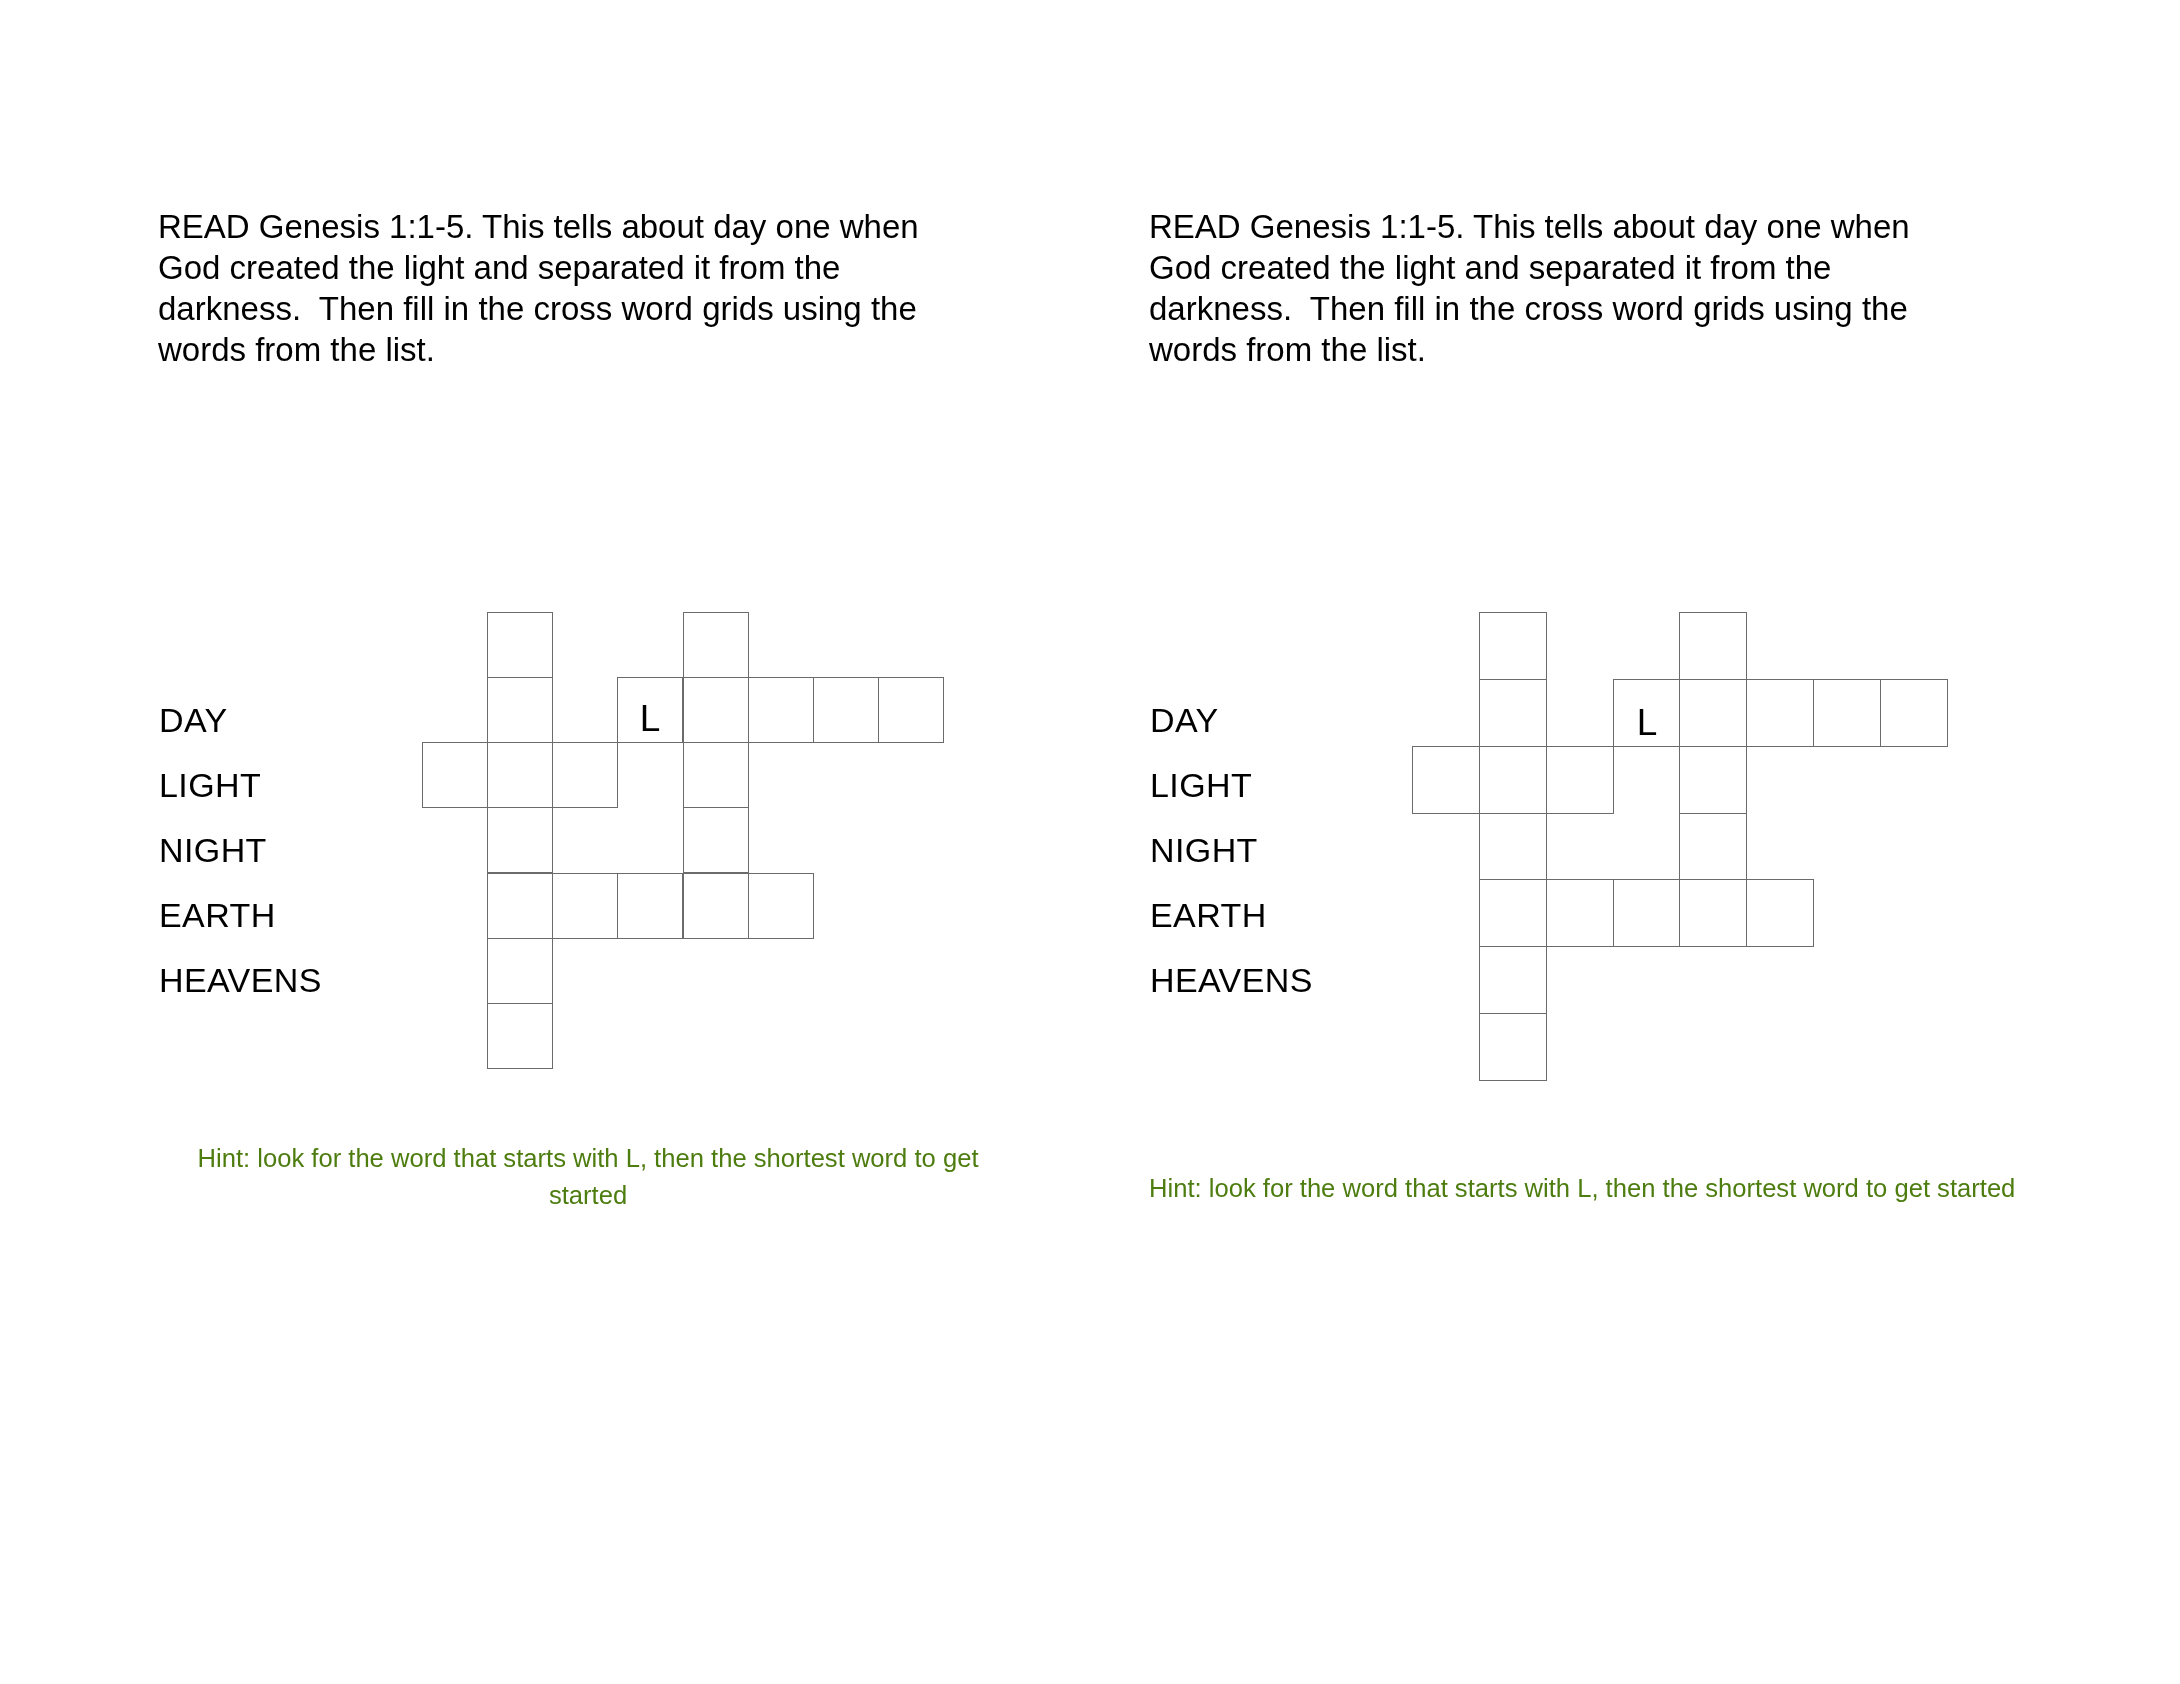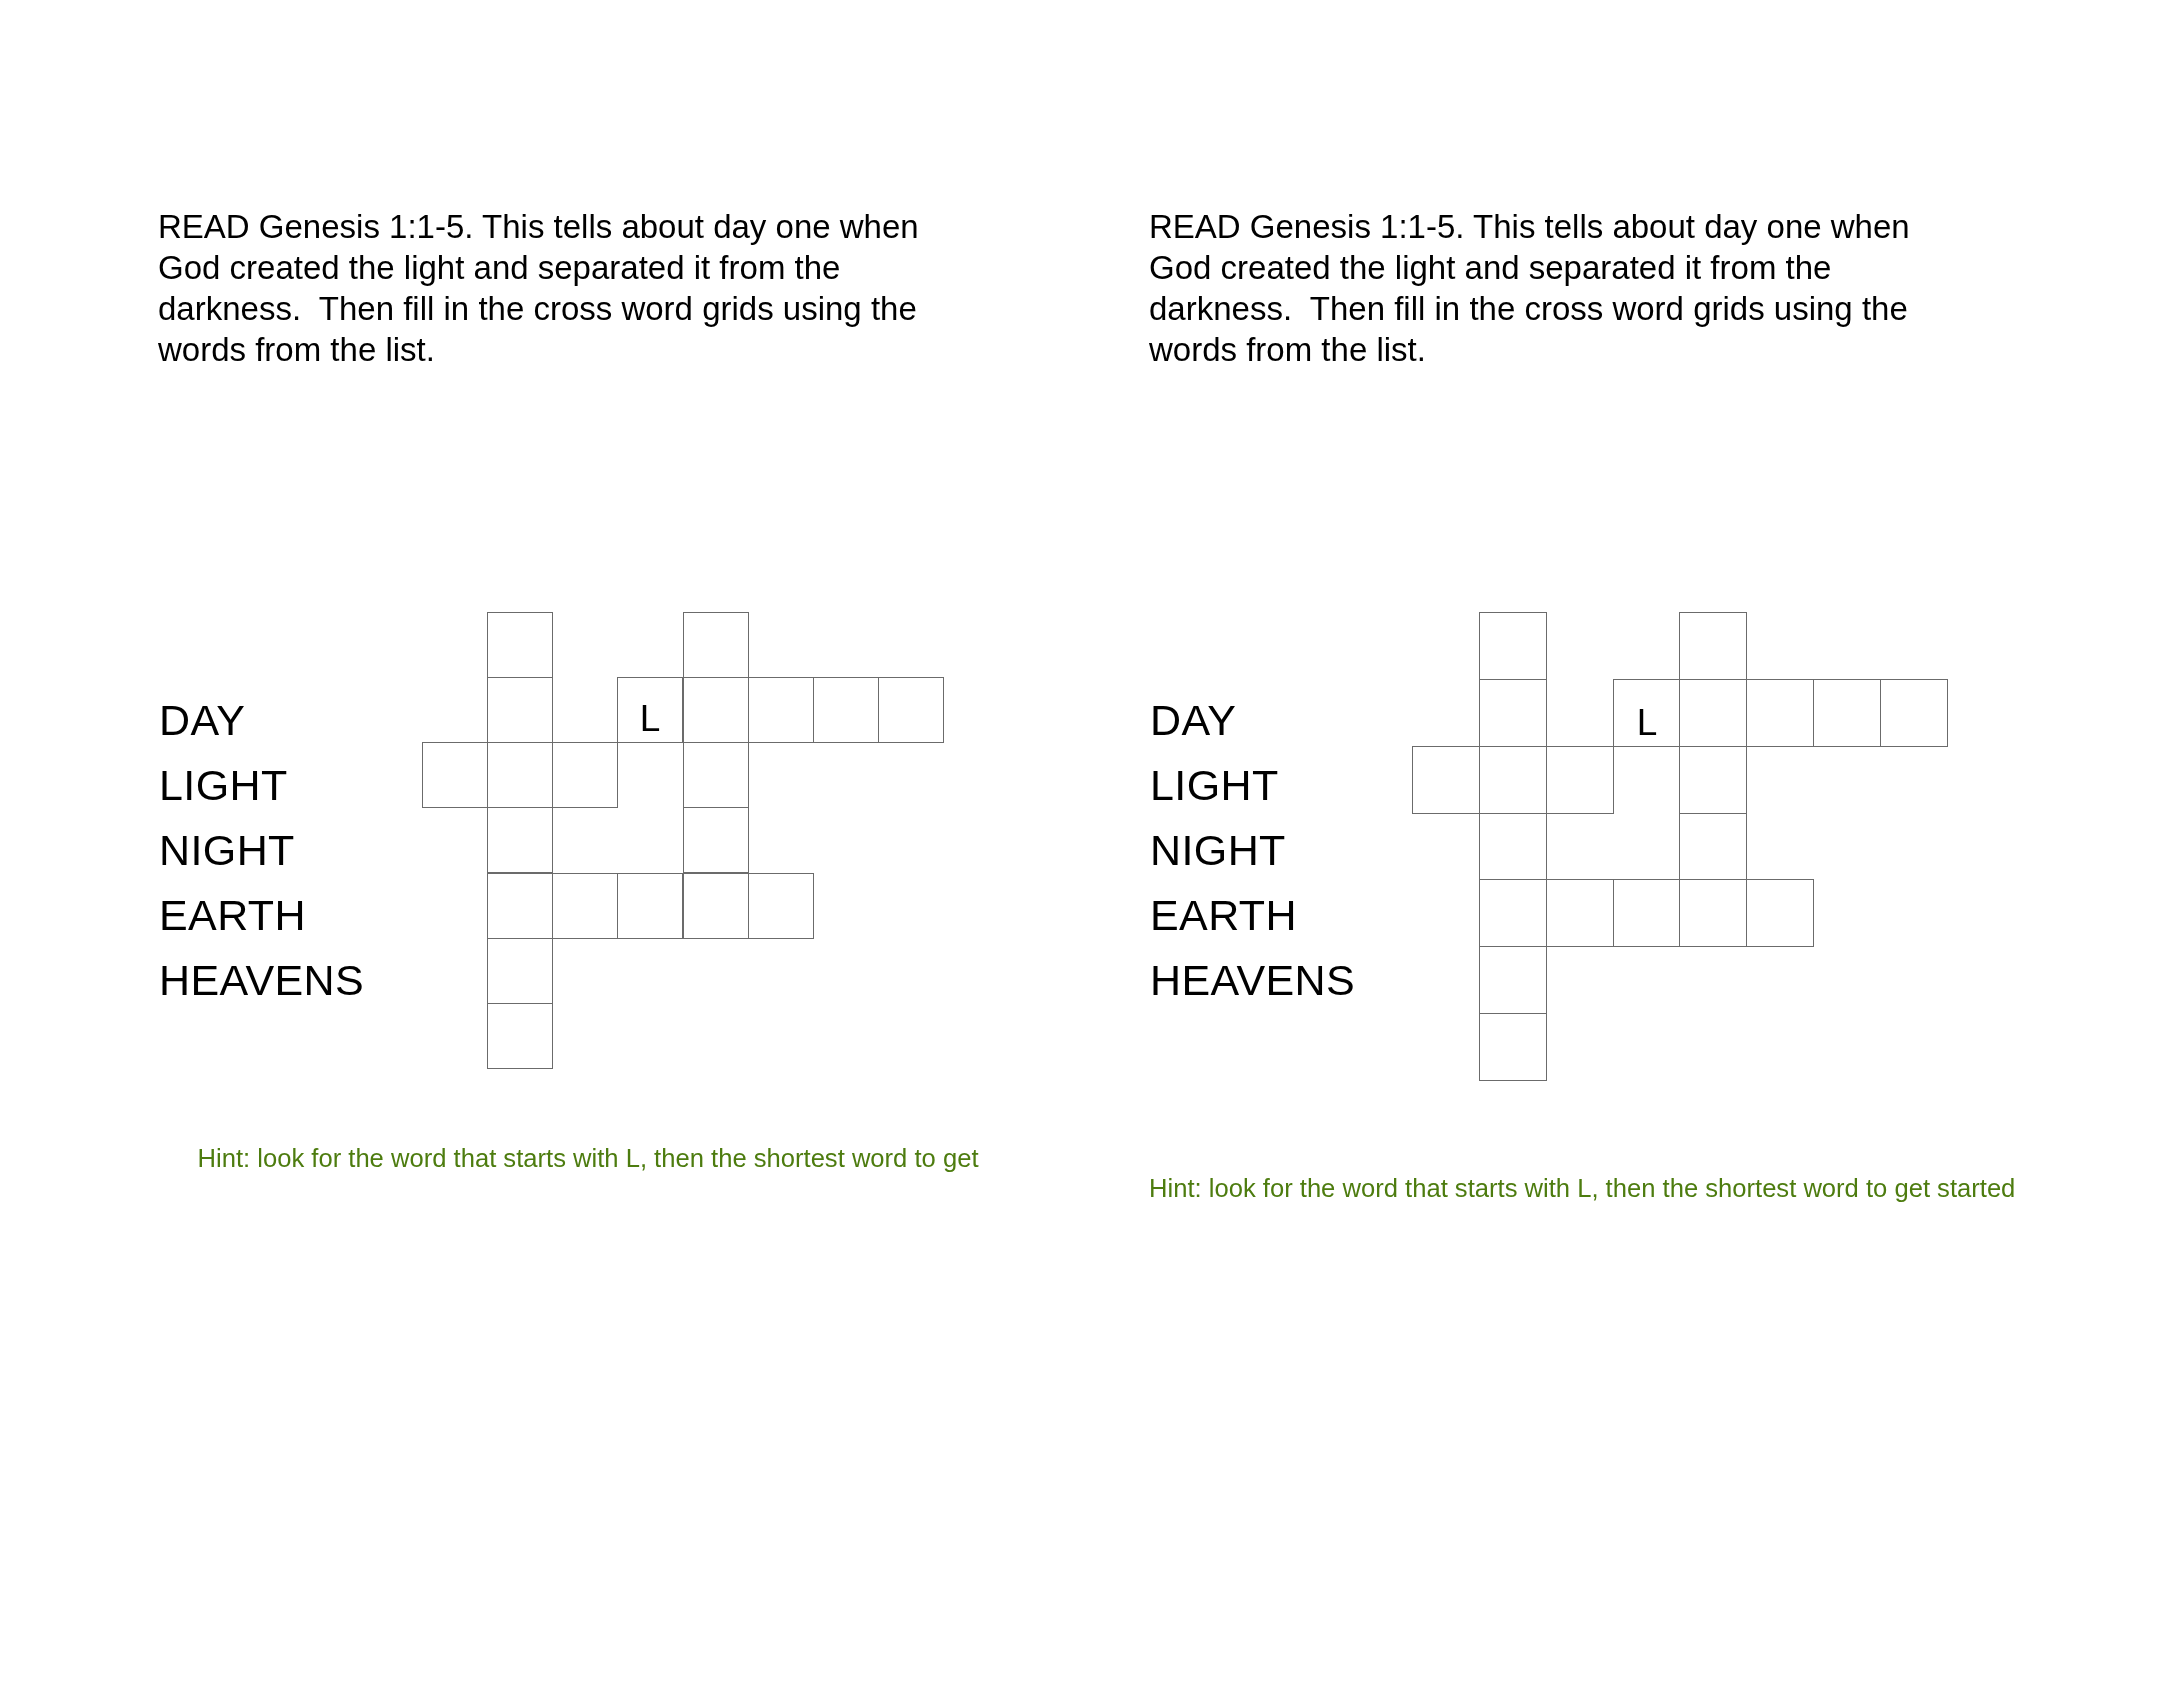--- a/index.html
+++ b/index.html
@@ -28,21 +28,21 @@
 
   .word-list {
     position: absolute;
     left: 159px;
     top: 688px;
   }
   .word-list .word {
     display: flex;
     align-items: center;
     height: 65px;
-    font-size: 43px;
+    font-size: 34px;
     letter-spacing: 0.4px;
     white-space: pre;
   }
 
   .grid { position: absolute; }
   .cell {
     position: absolute;
     box-sizing: border-box;
     border: 0.9px solid #6b6b6b;
     background: #ffffff;
@@ -114,20 +114,21 @@
         <div class="cell" style="left: 130px; top: 261px; width: 66px; height: 66px; border-color: rgb(107, 107, 107);"></div>
         <div class="cell" style="left: 195px; top: 261px; width: 66px; height: 66px; border-color: rgb(107, 107, 107);"></div>
         <div class="cell" style="left: 261px; top: 261px; width: 66px; height: 66px; border-color: rgb(107, 107, 107);"></div>
         <div class="cell" style="left: 326px; top: 261px; width: 66px; height: 66px; border-color: rgb(107, 107, 107);"></div>
         <div class="cell" style="left: 65px; top: 326px; width: 66px; height: 66px; border-color: rgb(107, 107, 107);"></div>
         <div class="cell" style="left: 65px; top: 391px; width: 66px; height: 66px; border-color: rgb(107, 107, 107);"></div>
       </div>
 
     <div class="hint">
       <span class="hint-line">Hint: look for the word that starts with L, then the shortest word to get</span>
+      <span class="hint-line">started</span>
     </div>
   </section>
 
   <section class="sheet right">
     <div class="instructions">
       <span class="line">READ Genesis 1:1-5. This tells about day one when</span>
       <span class="line">God created the light and separated it from the</span>
       <span class="line">darkness.  Then fill in the cross word grids using the</span>
       <span class="line">words from the list.</span>
     </div>

